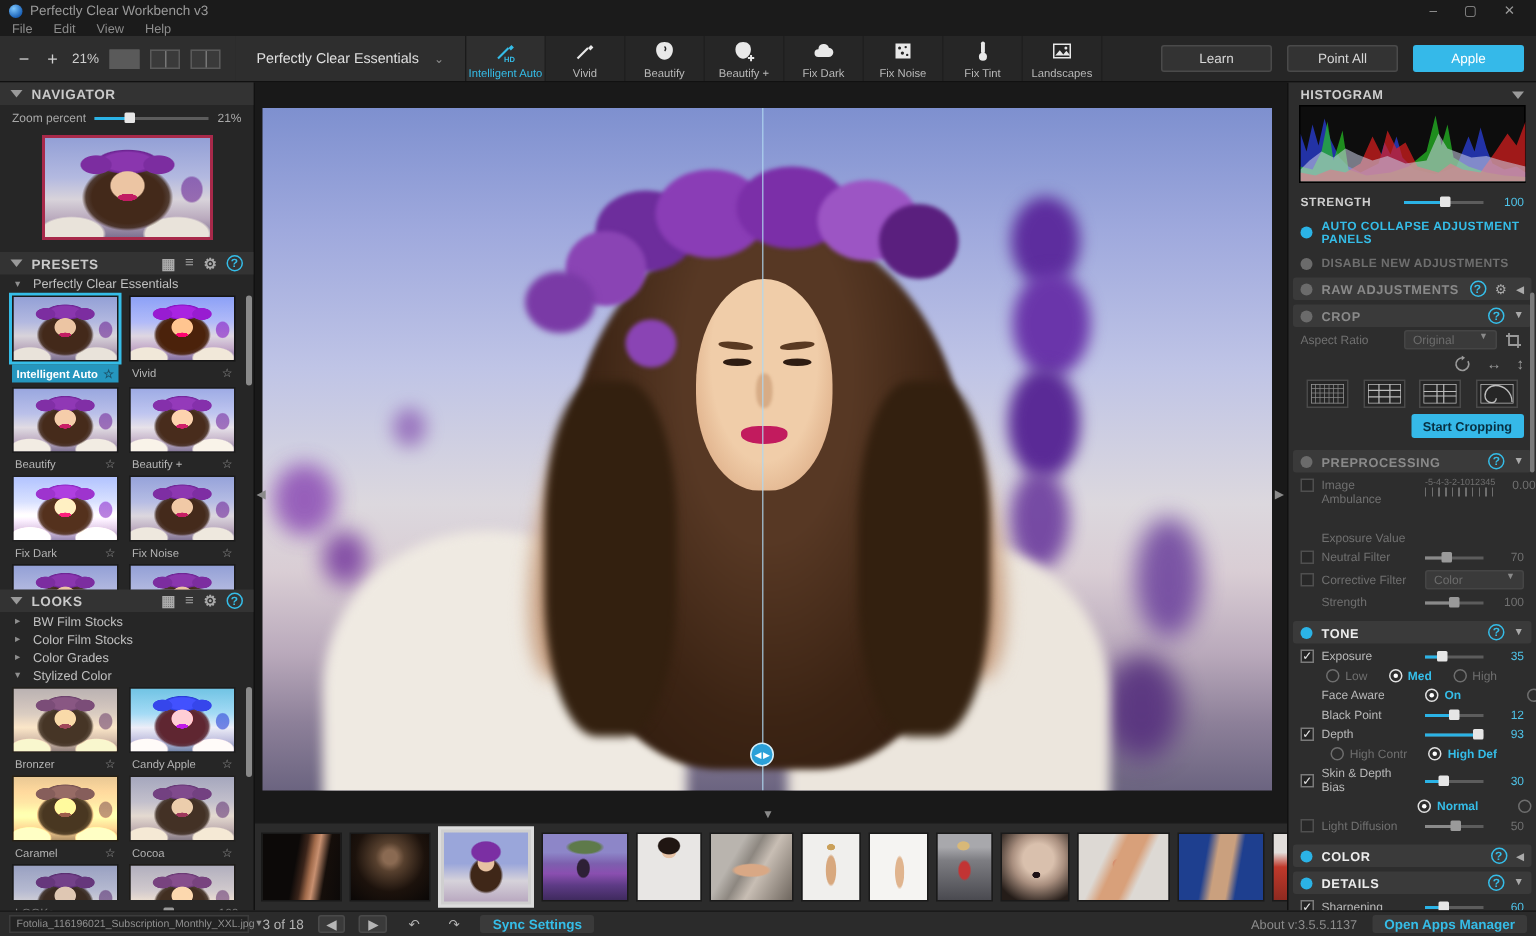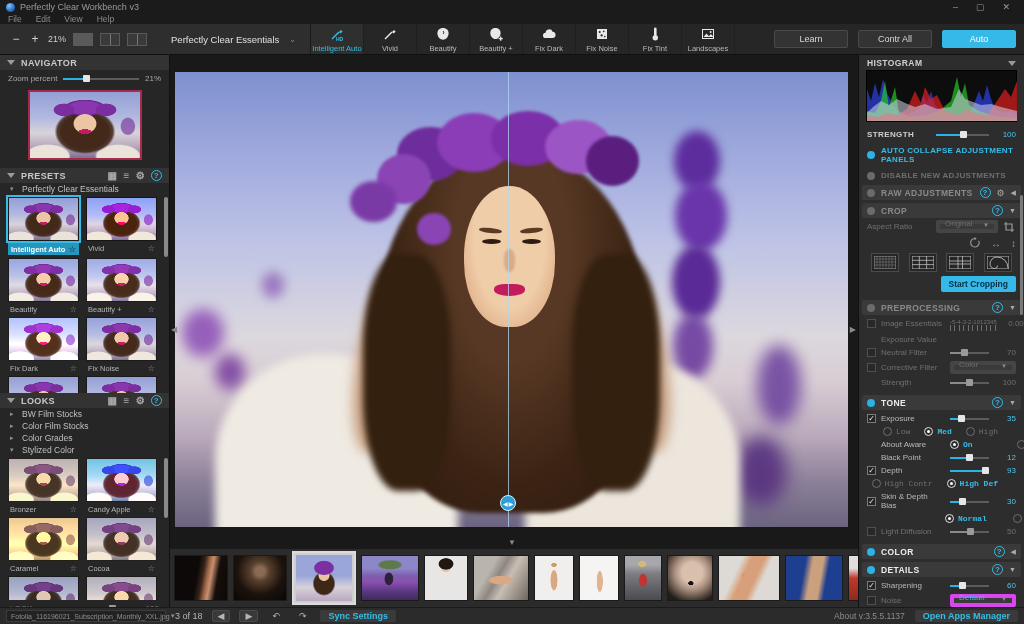--- a/index.html
+++ b/index.html
@@ -104,23 +104,23 @@
   .sec-h { display:flex; align-items:center; gap:6px; height:15px; background:#3a3a3a; margin:3px 3px 0; padding:0 5px; border-radius:2px; }
   .sec-h .t { font-weight:bold; font-size:8.5px; color:#ececec; letter-spacing:.4px; }
   .sec-h.dim .t { color:#8a8a8a; }
   .sec-h .ptools { font-size:9px; }
   .cb { width:9px; height:9px; border:1px solid #7a7a7a; background:#242424; flex:none; display:flex; align-items:center; justify-content:center; color:#e8e8e8; font-size:8px; }
   .cb.dis { opacity:.45; }
   .ropt { display:flex; align-items:center; gap:4px; }
   .rd { width:9px; height:9px; border-radius:50%; border:1px solid #6e6e6e; flex:none; position:relative; }
   .ropt.on .rd { border-color:#e0e0e0; }
   .ropt.on .rd::after { content:""; position:absolute; left:2px; top:2px; width:3px; height:3px; border-radius:50%; background:#fff; }
-  .rlab { color:#6f6f6f; font-size:8px;font-family:Liberation Mono, monospace; }
+  .rlab { color:#6f6f6f; font-size:8px; }
   .ropt.on .rlab { color:#35bde8; font-weight:bold; }
-  .dd { background:#3a3a3a; border:4px solid #d946ef; border-radius:2px; color:#b9b9b9; font-size:8px; padding:1px 5px; display:flex; align-items:flex-end; justify-content:space-between; flex:1; height:13px; }
+  .dd { background:#3a3a3a; border:1px solid #d946ef; border-radius:2px; color:#b9b9b9; font-size:8px; padding:1px 5px; display:flex; align-items:flex-start; justify-content:space-between; flex:1; height:13px; }
   .dd .dch { color:#8a8a8a; font-size:6px; }
   .dd.dim { color:#6c6c6c; border-color:#454545; }
   .dd.cy { color:#35bde8; }
   .gridbtn { width:28px; height:19px; background:#262626; border:1px solid #4a4a4a; display:flex; align-items:center; justify-content:center; }
   #crop-start { margin-left:auto; background:#35b9e9; color:#083042; font-weight:bold; font-size:8.5px; padding:3px 8px; border-radius:2px; }
   .ruler { flex:1; }
   .ruler .nums { display:flex; justify-content:space-between; color:#6f6f6f; font-size:6px; }
   .ruler .ticks { height:6px; background:repeating-linear-gradient(90deg,#6f6f6f 0 1px,transparent 1px 9.5%); }
   #rp-scroll { position:absolute; right:1px; top:140px; width:3px; height:120px; background:#7a7a7a; border-radius:2px; }
 
@@ -231,22 +231,22 @@
       <svg width="16" height="16" viewBox="0 0 16 16">
           <rect x="2.5" y="3.5" width="11" height="9" fill="none" stroke="#e8e8e8"></rect>
           <path d="M3.5 11l3-3.5 2.4 2.8 2-2.4 2.6 3.1z" fill="#e8e8e8"></path>
           <circle cx="10.6" cy="6" r="1" fill="#e8e8e8"></circle>
         </svg>
       <span>Landscapes</span>
     </div>
   </div>
   <div id="tb-right">
     <span class="btn">Learn</span>
-    <span class="btn">Contr All</span>
-    <span class="btn cy">Auto</span>
+    <span class="btn">Point All</span>
+    <span class="btn cy">Apple</span>
   </div>
 </div>
 
 <div id="left-panel" class="abs">
 
   <div class="hdr">
     <span class="tri"></span>
     <span>NAVIGATOR</span>
   </div>
   <div class="nav-row">
@@ -576,22 +576,22 @@
     <span class="dot off"></span>
     <span class="t">PREPROCESSING</span>
     <span class="ptools">
         <span class="qm">?</span>
         <span style="font-size:7px">▼</span>
       </span>
   </div>
   <div class="irow dim" style="align-items:flex-start;padding-top:4px">
     <span class="cb dis"></span>
     <span class="lab">
-      <div>Image Essentials</div>
-      <div style="margin-top:7px">Exposure Value</div>
+      <div>Image Ambulance</div>
+      <div style="margin-top:17px">Exposure Value</div>
     </span>
     <span class="ruler">
       <span class="nums">
         <span>-5</span>
           <span>-4</span>
           <span>-3</span>
           <span>-2</span>
           <span>-1</span>
           <span>0</span>
           <span>1</span>
@@ -660,21 +660,21 @@
         <span class="rd"></span>
         <span class="rlab">Med</span>
       </span>
     <span class="ropt">
         <span class="rd"></span>
         <span class="rlab">High</span>
       </span>
   </div>
   <div class="irow">
     <span class="cb" style="visibility:hidden"></span>
-    <span class="lab">About Aware</span>
+    <span class="lab">Face Aware</span>
     <span style="display:flex;gap:44px;flex:1">
       <span class="ropt on">
           <span class="rd"></span>
           <span class="rlab">On</span>
         </span>
       <span class="ropt">
           <span class="rd"></span>
           <span class="rlab">Off</span>
         </span>
     </span>

